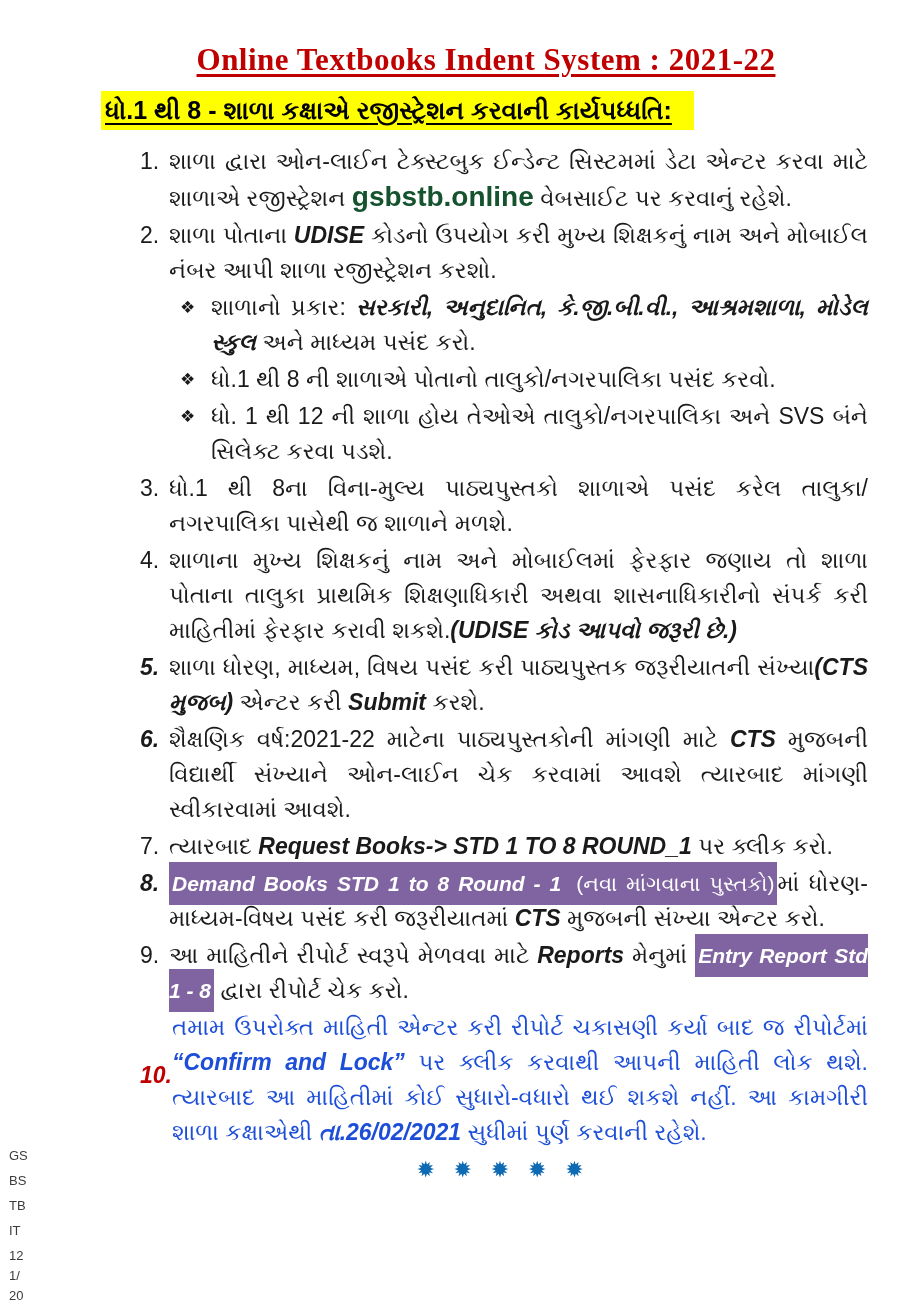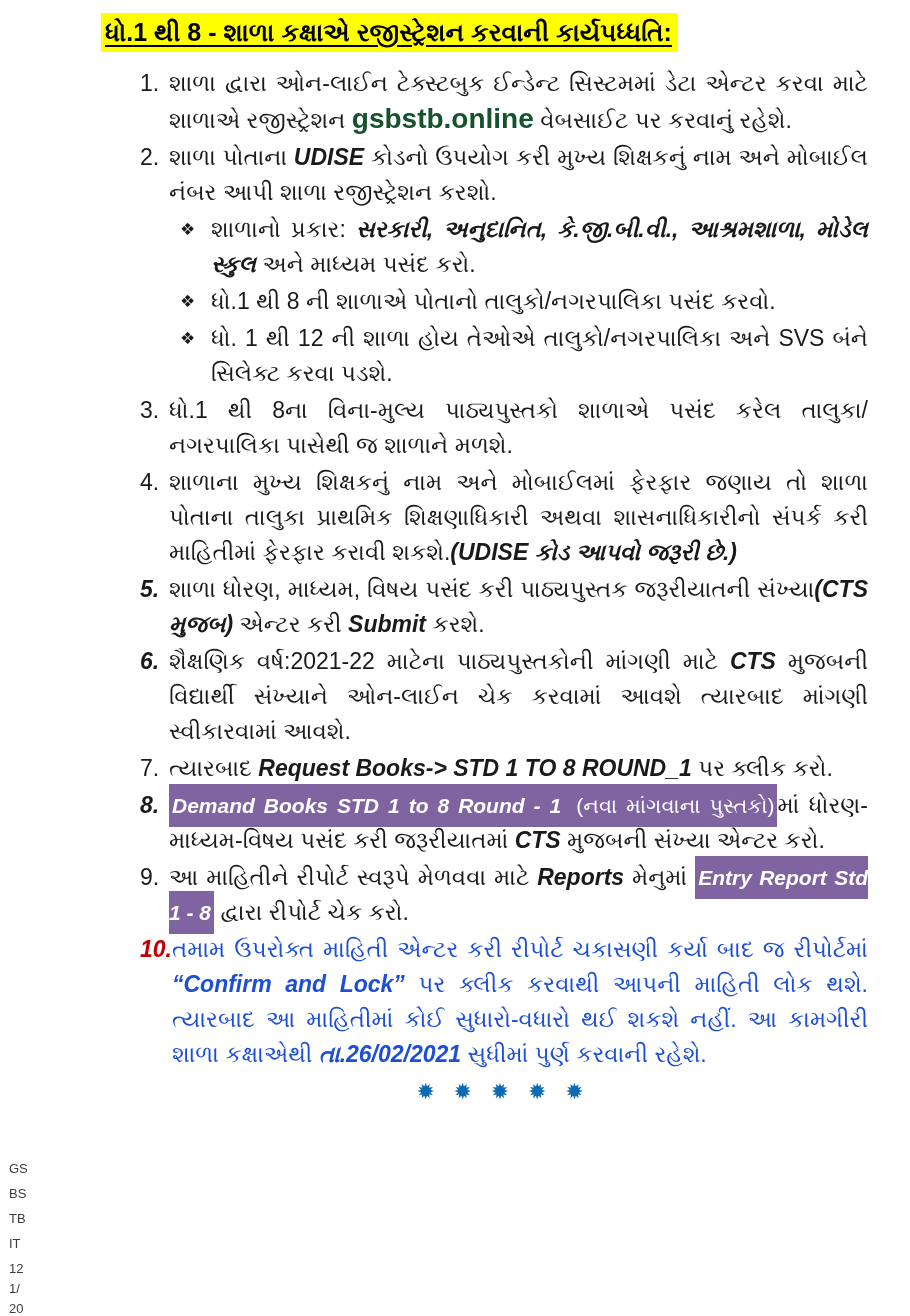--- a/index.html
+++ b/index.html
@@ -15,51 +15,52 @@
     font-family:"Liberation Serif", serif;
     font-size:31px;font-weight:bold;letter-spacing:.5px;
     color:#c00000;text-align:center;text-decoration:underline;
     text-underline-offset:4px;
   }
 
   .heading-wrap{margin:13px 0 0 101px;}
   .heading{
     display:inline-block;background:#ffff00;color:#000;
     font-weight:bold;font-size:25px;line-height:34px;
-    padding:2px 6px 3px 4px;
+    padding:2px 22px 3px 4px;
     text-decoration:underline;text-underline-offset:4px;
   }
 
   .list{margin:14px 42px 0 140px;}
   .li{display:flex;font-size:23px;line-height:35px;margin-bottom:2px;color:#1a1a1a;}
   .li .marker{flex:none;min-width:29px;}
   .li.bullet{margin-left:40px;}
   .li.bullet .marker{min-width:31px;font-size:17px;}
   .body{flex:1;text-align:justify;}
 
   .b{font-weight:bold;font-style:italic;}
   .site{color:#14532d;font-weight:bold;font-size:28px;}
   .hl{background:#8064a2;color:#ffffff;padding:10px 3px;font-size:21px;}
   .red{color:#1d4ed8;}
-  .marker.red{color:#c00000;}
+  .marker.red{color:#c00000;margin-top:48px;}
   .marker.tight{min-width:0;}
 
   .stars{
     margin:8px 42px 0 140px;text-align:center;
     color:#0f6ab4;font-size:19px;font-weight:bold;letter-spacing:8px;
   }
 
   .margin-col{position:absolute;left:9px;top:1142px;font-size:13px;color:#3c3c3c;}
   .mline{line-height:13px;margin-bottom:2px;margin-top:7px;}
   .mline.sp{margin-bottom:12px;}
 </style>
 </head>
 <body>
 
 <div class="page">
+  <h1 class="title">Online Textbooks Indent System : 2021-22</h1>
 
   <div class="heading-wrap">
     <span class="heading">ધો.1 થી 8 - શાળા કક્ષાએ રજીસ્ટ્રેશન કરવાની કાર્યપધ્ધતિ:</span>
   </div>
 
   <div class="list" id="instruction-list">
       <div class="li">
         <span class="marker">1.</span>
         <span class="body"><span>શાળા દ્વારા ઓન-લાઈન ટેક્સ્ટબુક ઈન્ડેન્ટ સિસ્ટમમાં ડેટા એન્ટર કરવા માટે શાળાએ રજીસ્ટ્રેશન </span><span class="site">gsbstb.online</span><span> વેબસાઈટ પર કરવાનું રહેશે.</span></span>
       </div>

